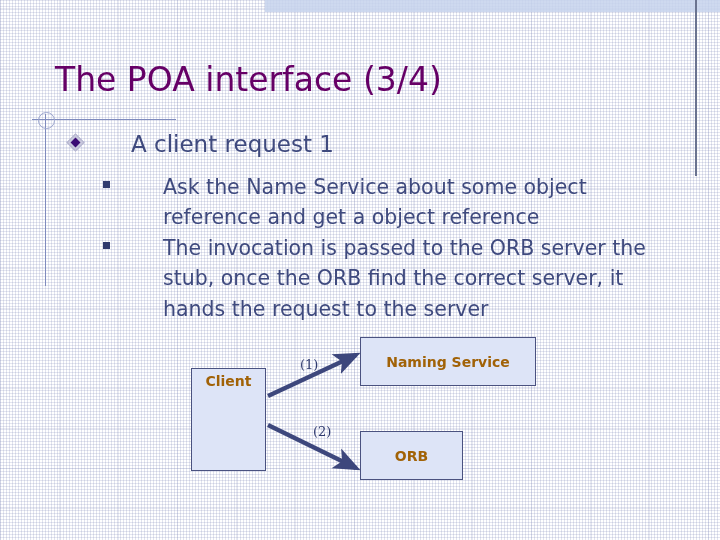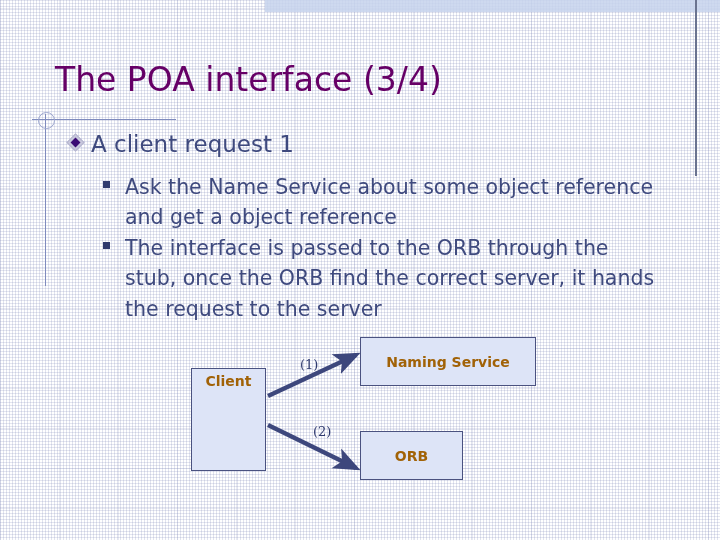--- a/index.html
+++ b/index.html
@@ -115,20 +115,21 @@
     white-space: nowrap;
   }
 
   
   #l1-row {
     position: absolute;
     left: 68px;
     top: 131px;
     display: flex;
     align-items: flex-start;
+    gap: 40px;
   }
   .diamond {
     width: 17px;
     height: 17px;
     margin-top: 4px;
     margin-right: 6px;
     flex: 0 0 auto;
     position: relative;
   }
   .diamond::before {
@@ -160,20 +161,21 @@
   #l2-list {
     position: absolute;
     left: 103px;
     top: 172px;
     width: 560px;
   }
   .l2-row {
     display: flex;
     align-items: flex-start;
     margin-bottom: 1px;
+    gap: 38px;
   }
   .sq {
     width: 7px;
     height: 7px;
     background: #2f3a6e;
     flex: 0 0 auto;
     margin-top: 9px;
     margin-right: 15px;
   }
   .l2-text {
@@ -257,21 +259,21 @@
     <span id="l1-text">A client request 1</span>
   </div>
 
   <div id="l2-list">
     <div class="l2-row">
       <span class="sq"></span>
       <span class="l2-text">Ask the Name Service about some object reference and get a object reference</span>
     </div>
     <div class="l2-row">
       <span class="sq"></span>
-      <span class="l2-text">The interface is passed to the ORB through the stub, once the ORB find the correct server, it hands the request to the server</span>
+      <span class="l2-text">The invocation is passed to the ORB server the stub, once the ORB find the correct server, it hands the request to the server</span>
     </div>
   </div>
 
   <div id="diagram">
 
     <svg id="arrows" viewBox="0 0 720 540">
       <defs>
         <marker id="ah" markerWidth="7" markerHeight="7" refX="5.2" refY="3" orient="auto" markerUnits="strokeWidth">
           <path d="M0,0.4 L6.4,3 L0,5.6 L1.5,3 Z" fill="#3d477c"></path>
         </marker>

